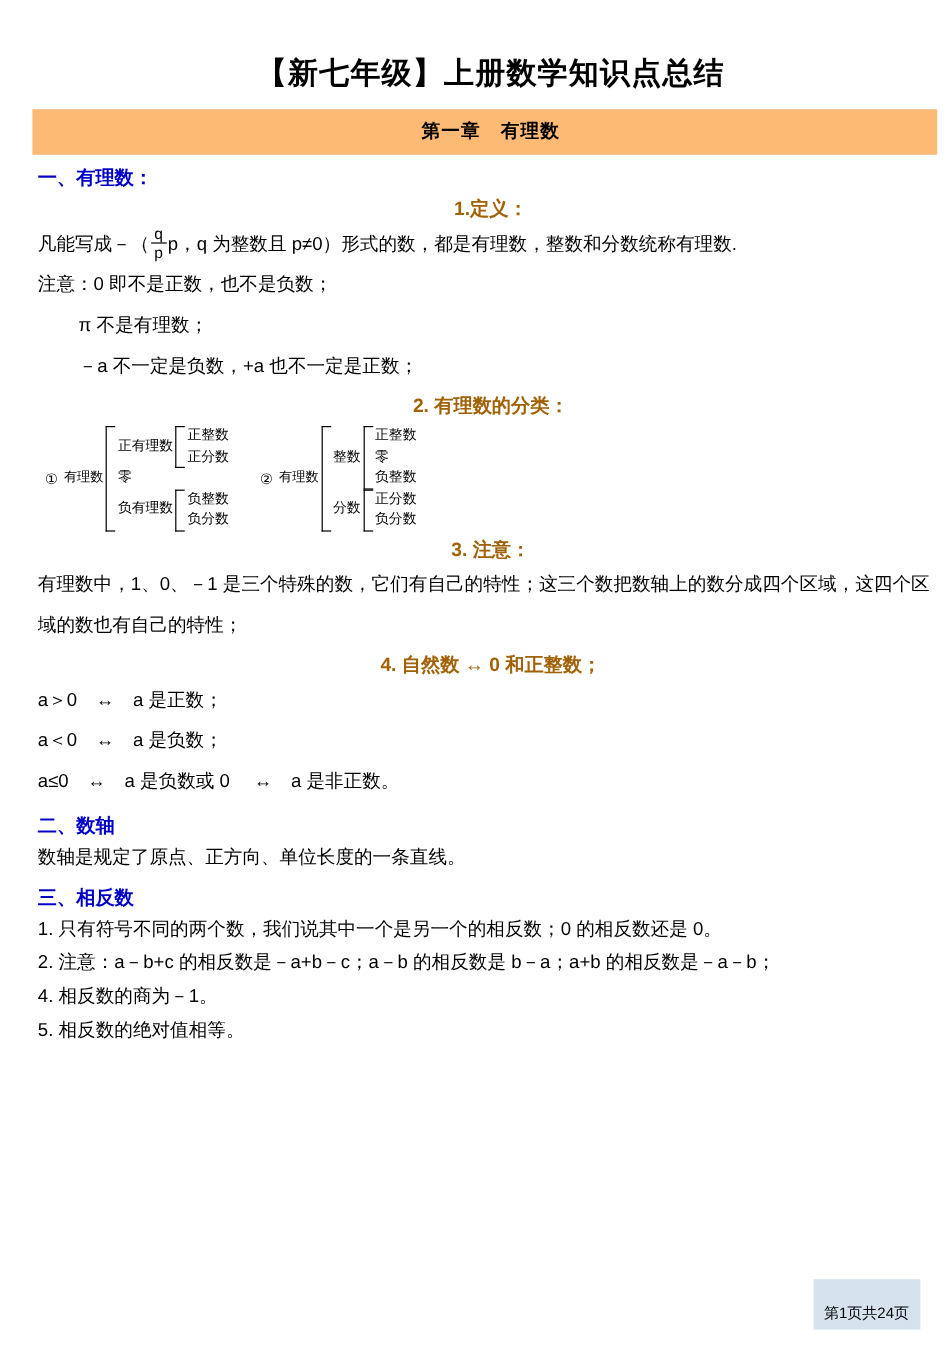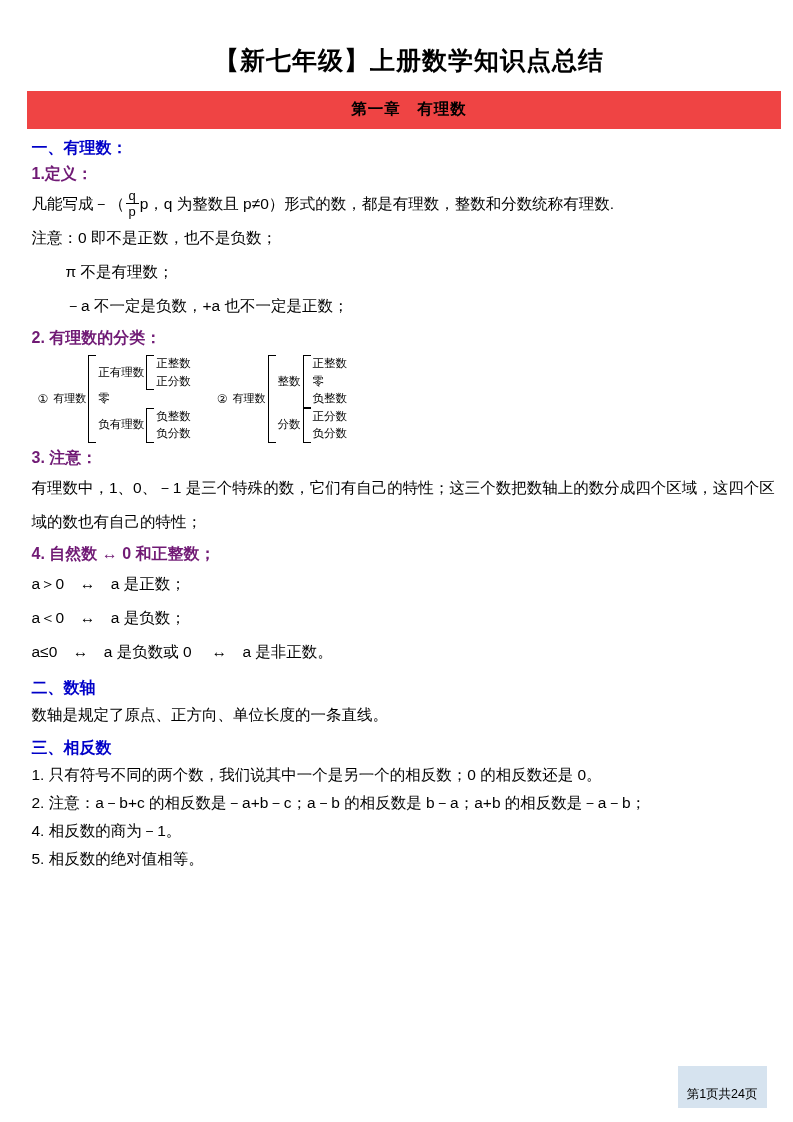--- a/index.html
+++ b/index.html
@@ -29,44 +29,45 @@
   .doc-title {
     text-align: center;
     font-size: 25px;
     font-weight: bold;
     letter-spacing: 1px;
     margin-top: 44px;
     margin-bottom: 14px;
     color: #000;
   }
   .chapter-bar {
-    background: #ef4444;
+    background: #fdba74;
     text-align: center;
     font-size: 15.5px;
     font-weight: bold;
     padding: 8px 0 9px 0;
     letter-spacing: 1px;
     color: #000;
   }
   .body-area {
     padding: 0 5px;
   }
   .h-blue {
     color: #0000c8;
     font-weight: bold;
     font-size: 16px;
     margin-top: 9px;
     margin-bottom: 2px;
   }
   .h-red {
-    color: #701a75;
+    color: #a16207;
     font-weight: bold;
     font-size: 16px;
     margin-top: 5px;
     margin-bottom: 2px;
+    text-align: center;
   }
   .para {
     font-size: 15.5px;
     line-height: 34px;
     color: #000;
     margin: 0;
   }
   .para-tight {
     font-size: 15.5px;
     line-height: 28px;

